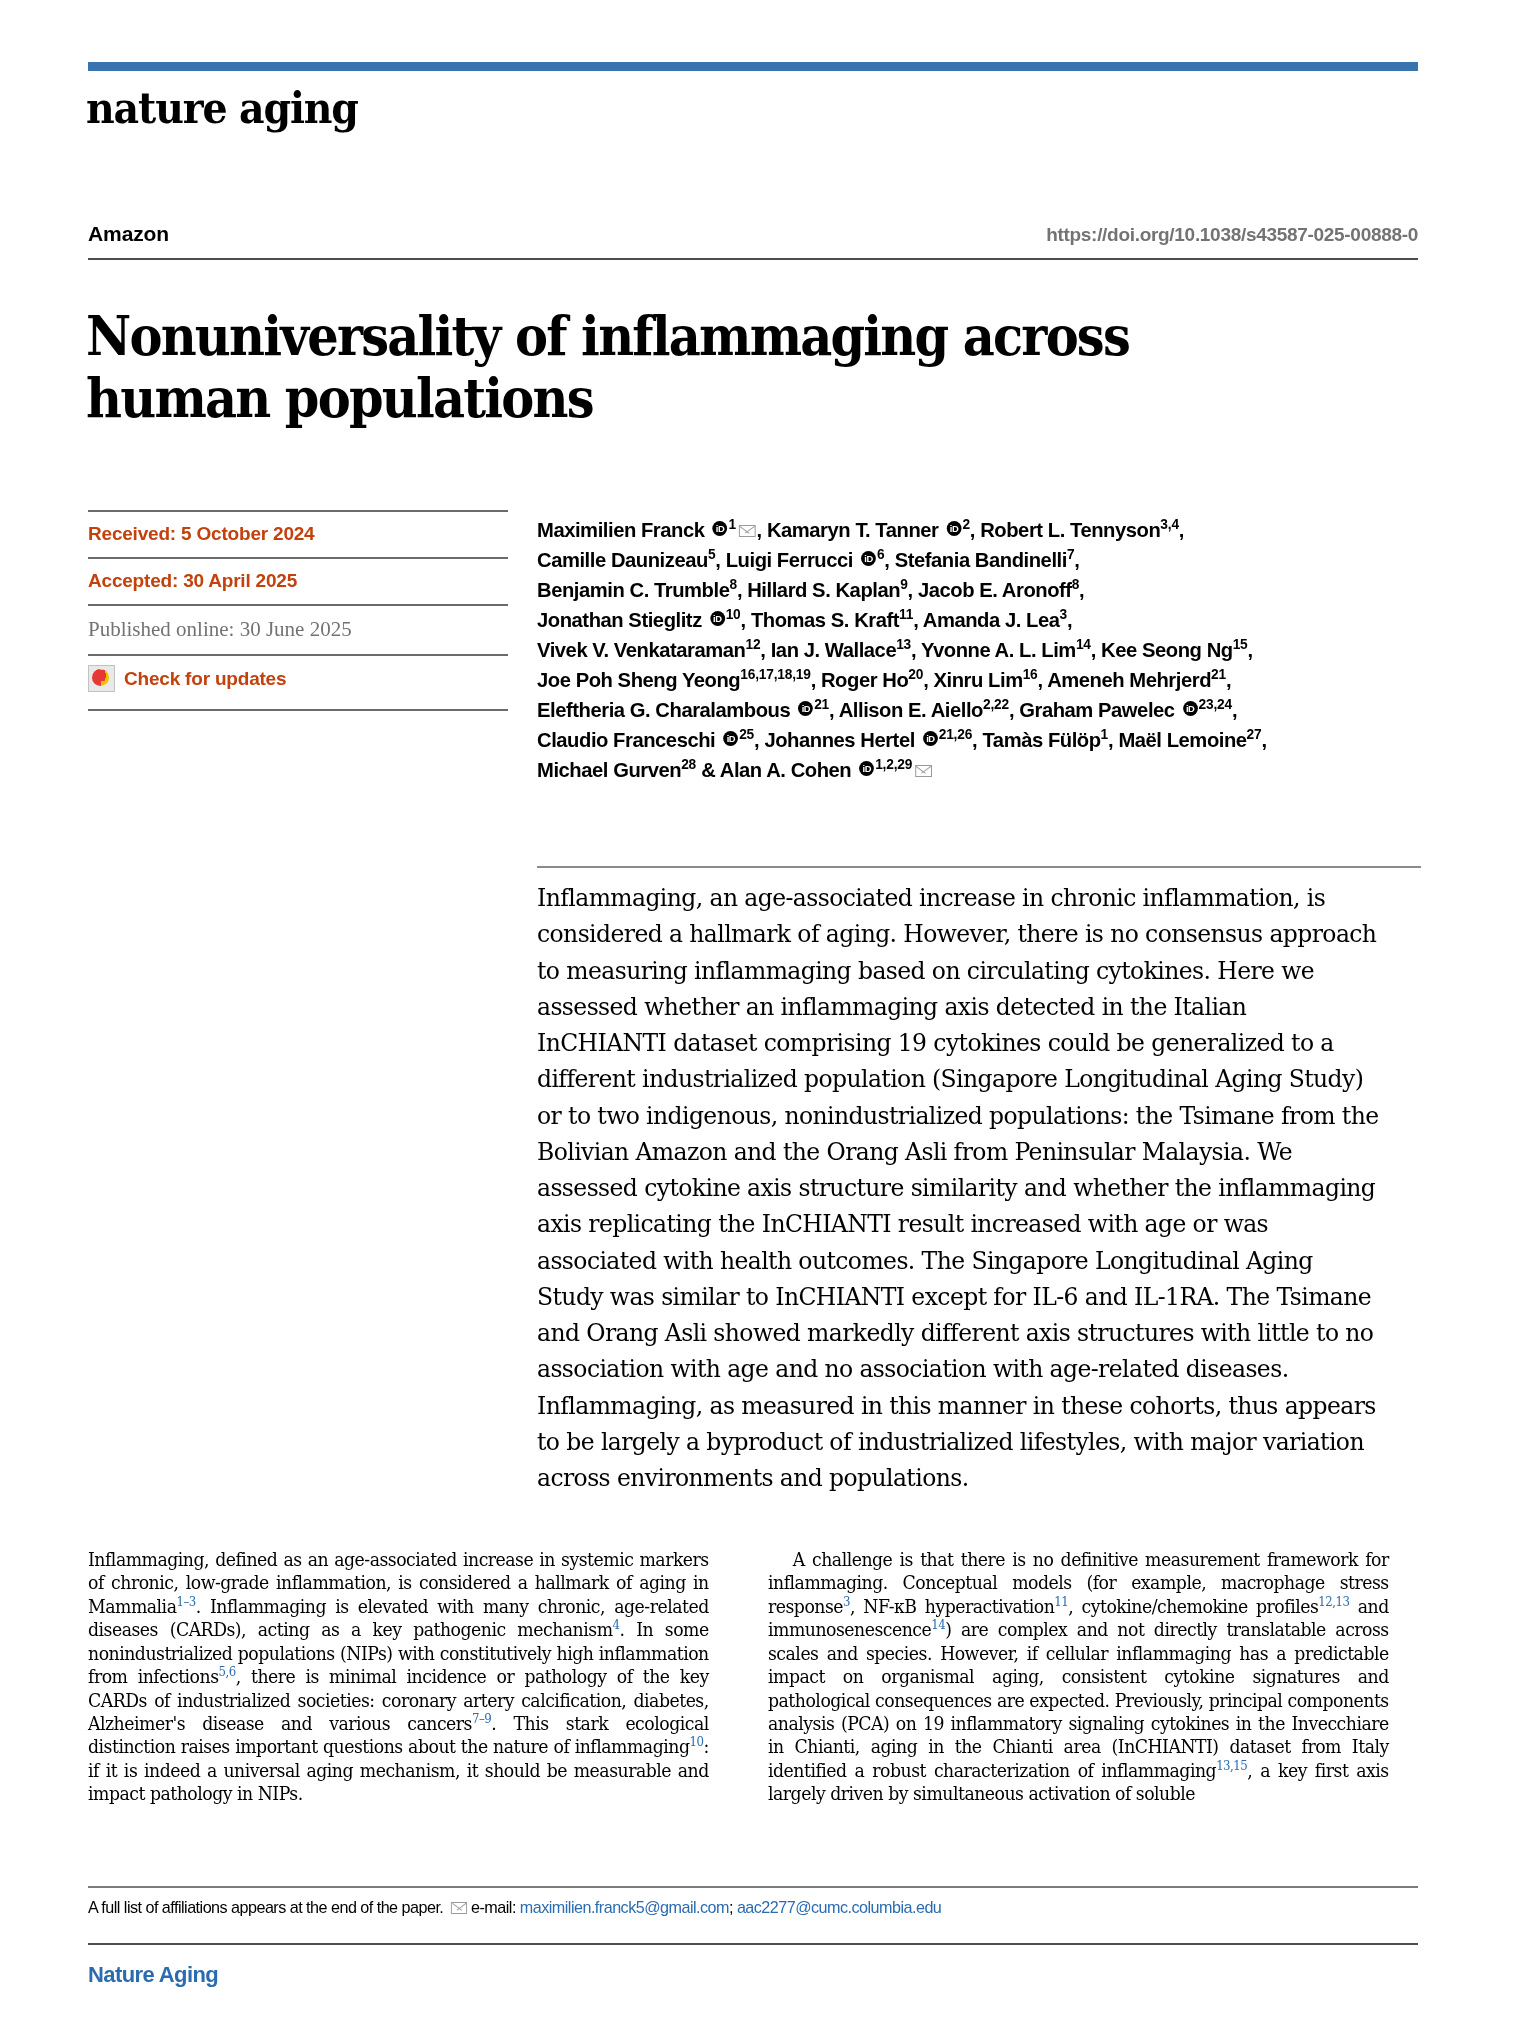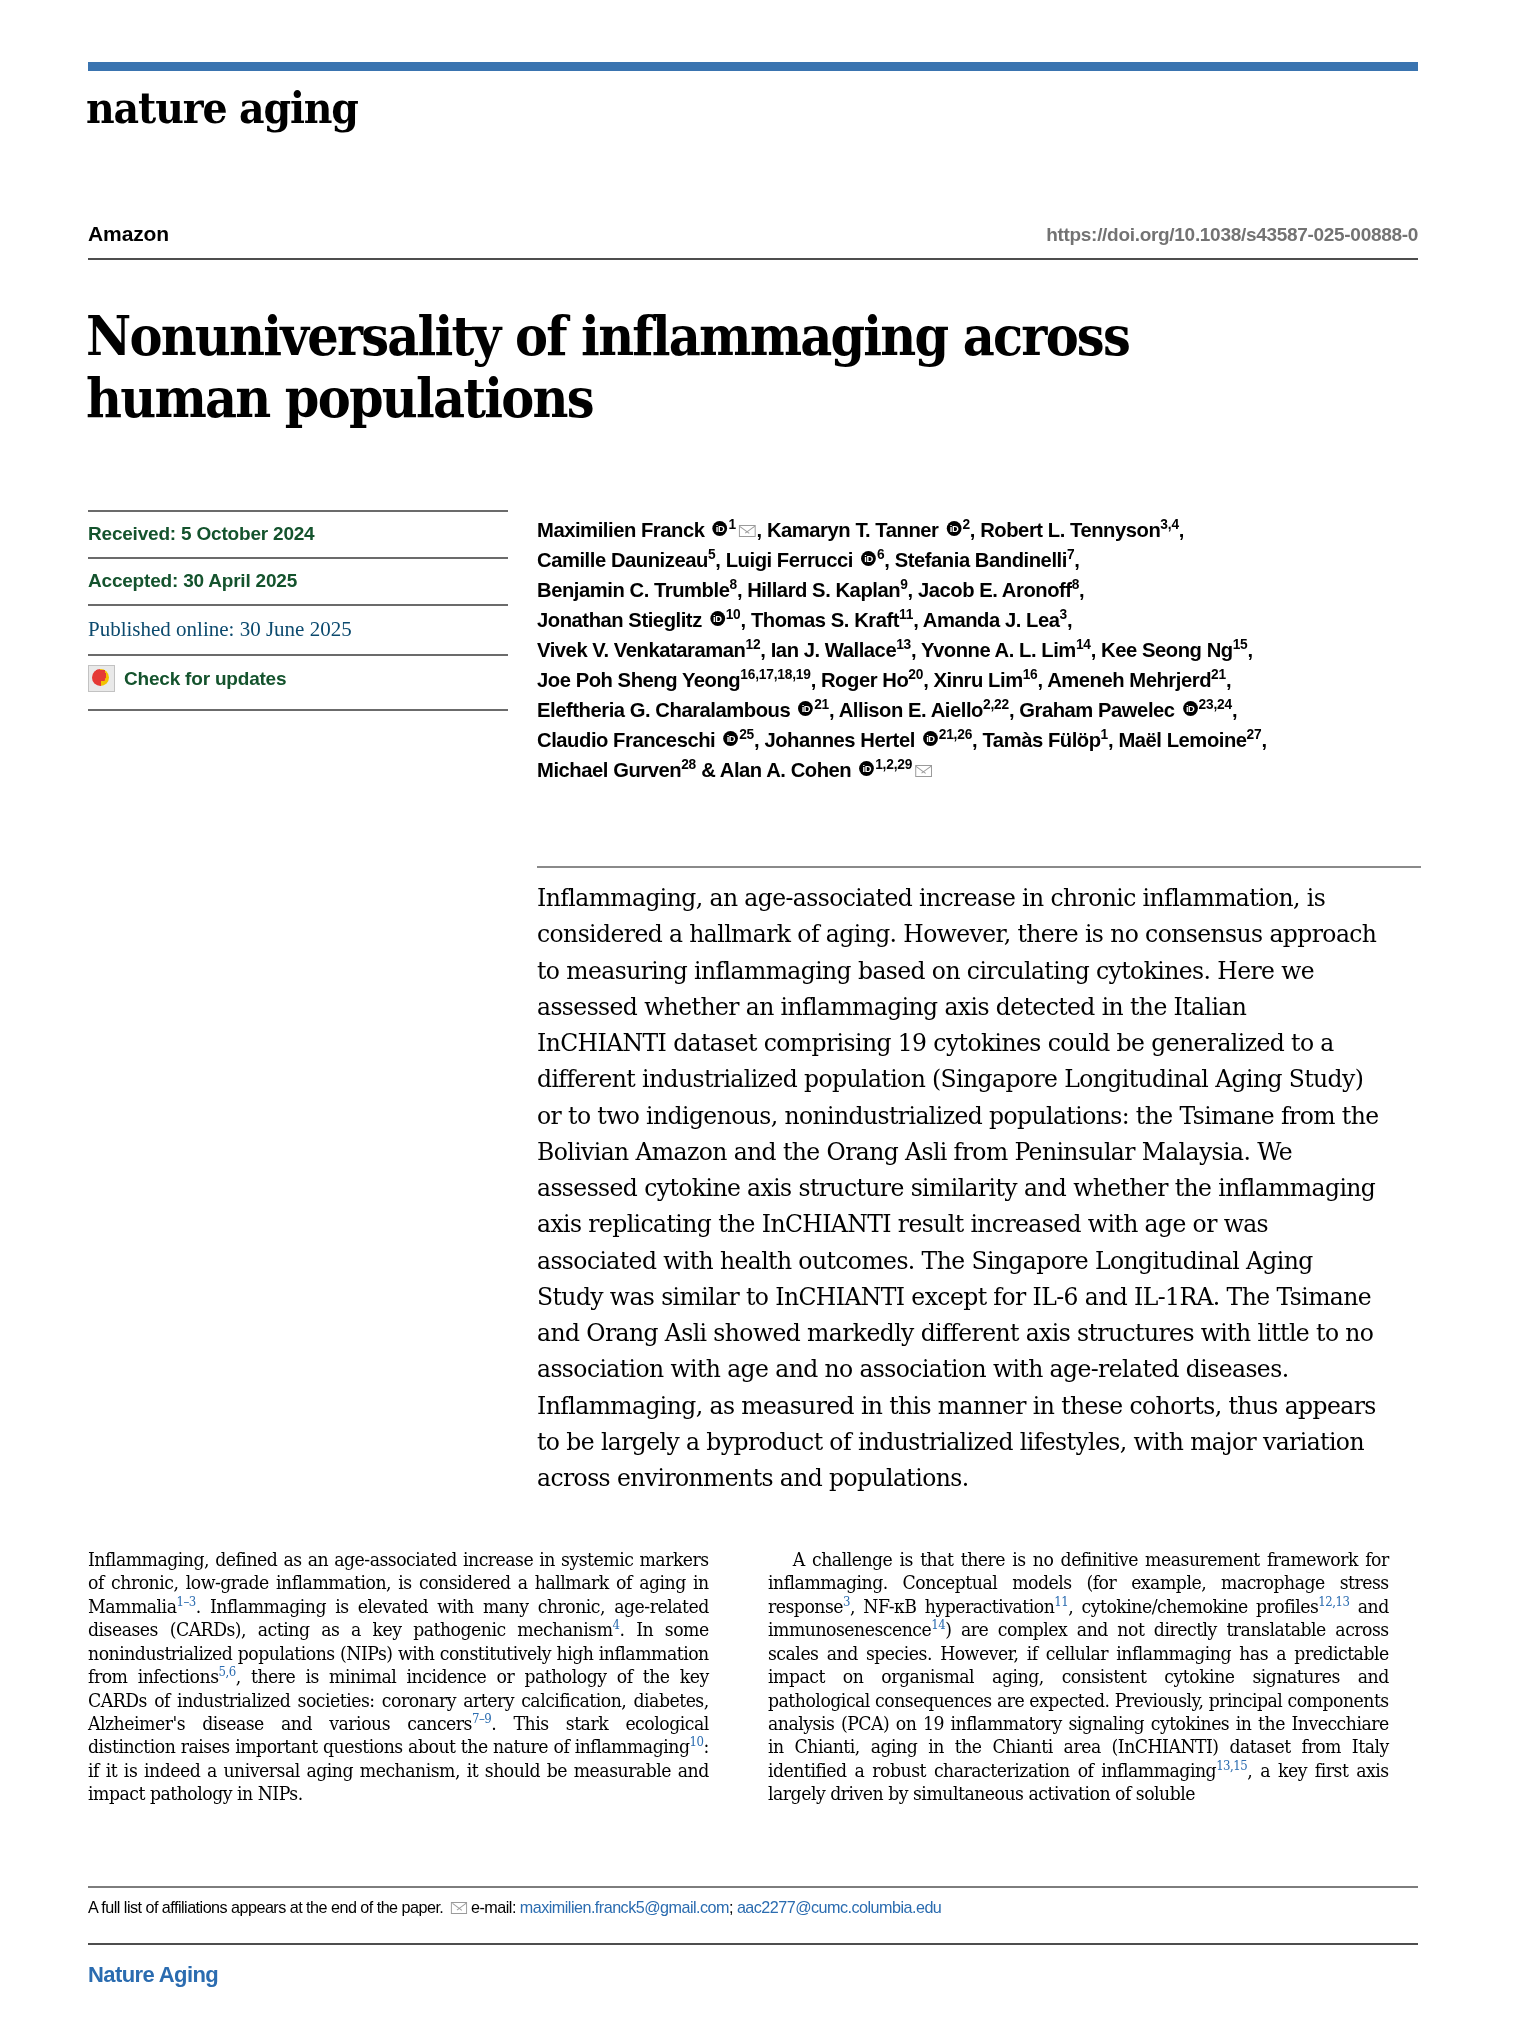--- a/index.html
+++ b/index.html
@@ -98,28 +98,28 @@
   .meta-rule {
     height: 2px;
     background: #6b6b6b;
     width: 100%;
   }
   .meta-row {
     padding: 11px 0 12px 0;
     font-family: "Liberation Sans", sans-serif;
     font-weight: 700;
     font-size: 19px;
-    color: #14532d;
+    color: #c2410c;
     letter-spacing: -0.2px;
   }
   .meta-row.serif {
     font-family: "Liberation Serif", serif;
     font-weight: 400;
     font-size: 21px;
-    color: #0c4a6e;
+    color: #737373;
     letter-spacing: 0;
   }
   .meta-row.check {
     display: flex;
     align-items: center;
     gap: 9px;
     padding: 9px 0 17px 0;
   }
   .crossmark {
     width: 25px; height: 25px;

